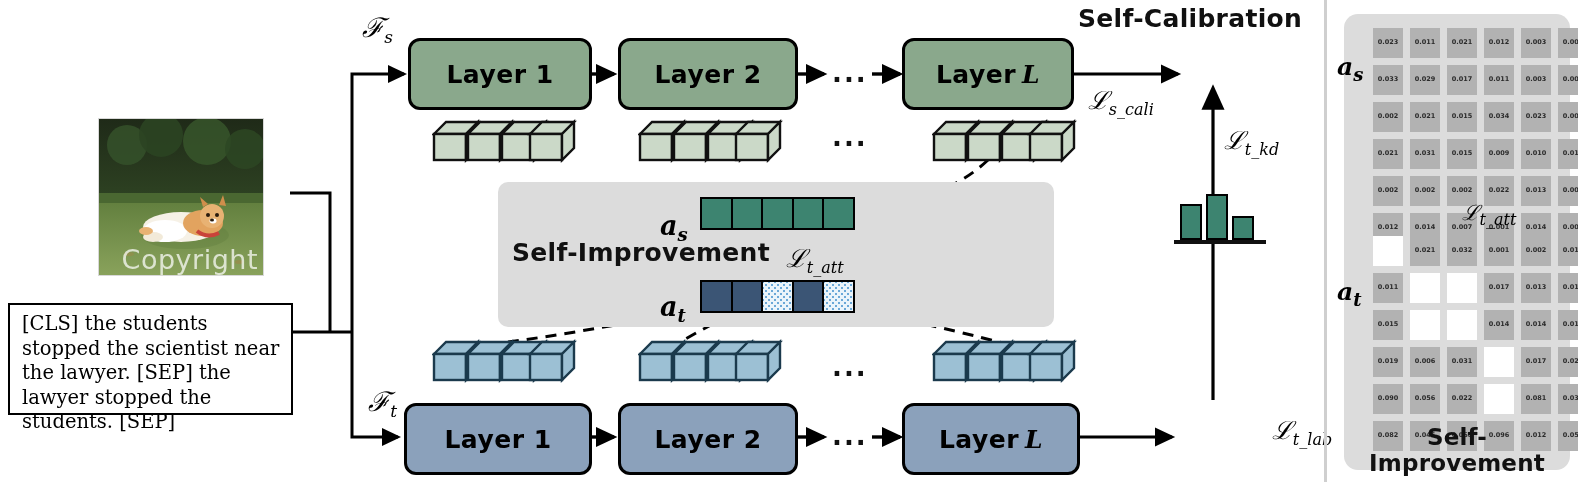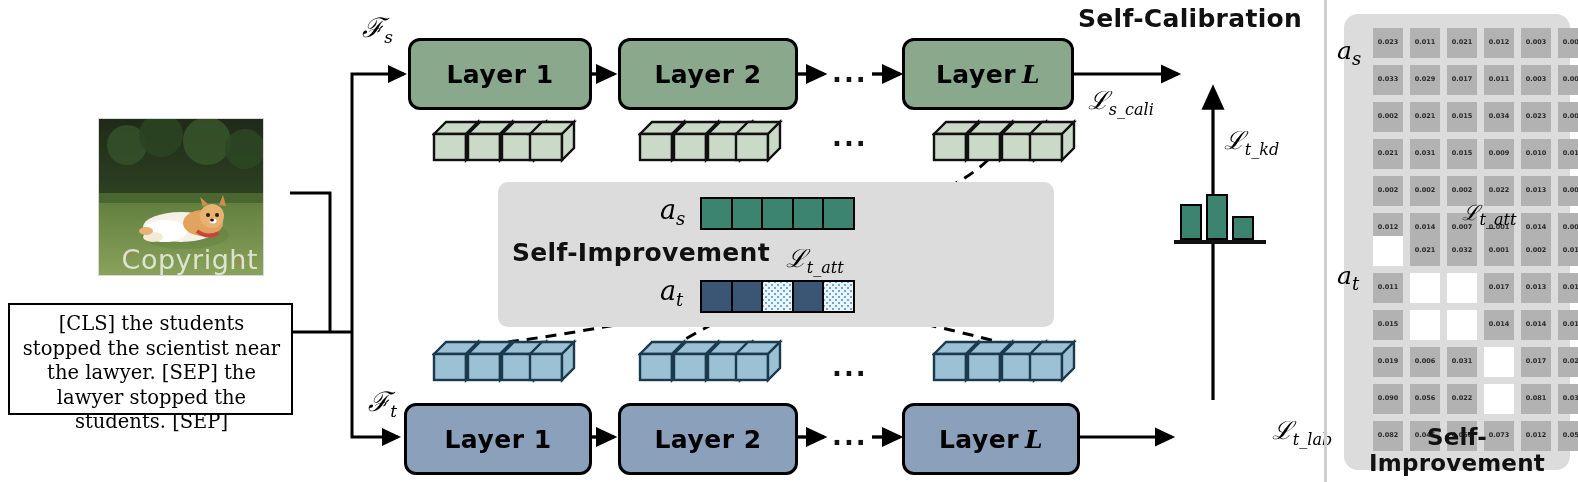--- a/index.html
+++ b/index.html
@@ -35,21 +35,21 @@
   
   .mathlabel {
     font-family: "DejaVu Serif", serif;
     font-style: italic; font-weight: normal;
     color: #000; white-space: nowrap;
   }
   .scriptF { font-size: 27px; }
   .scriptF sub { font-size: 17px; }
   .lossL { font-size: 25px; }
   .lossL sub { font-size: 16px; font-style: italic; }
-  .avar { font-size: 27px; font-weight: normal; }
+  .avar { font-size: 27px; font-weight: bold; margin-top: 16px; }
   .avar sub { font-size: 18px; }
 
   .headline {
     font-family: "DejaVu Sans", sans-serif;
     font-weight: bold; font-size: 25px; color: #111;
     letter-spacing: .3px; white-space: nowrap;
   }
 
   .dots {
     font-family: "DejaVu Sans", sans-serif;
@@ -191,21 +191,21 @@
       <ellipse cx="113" cy="101" rx="2" ry="1.5" fill="#2a1a0c"></ellipse>
       <path d="M98,112 q10,8 22,2" stroke="#c9433a" stroke-width="4" fill="none"></path>
       <ellipse cx="54" cy="118" rx="10" ry="5" fill="#f2ead9"></ellipse>
       <ellipse cx="47" cy="112" rx="7" ry="4" fill="#e8b273"></ellipse>
       <ellipse cx="140" cy="143" rx="4" ry="2" fill="#9a8a4a" opacity=".7"></ellipse>
       <ellipse cx="30" cy="135" rx="5" ry="2" fill="#9a8a4a" opacity=".6"></ellipse>
     </svg>
     <div class="wm">Copyright</div>
   </div>
 
-  <div class="abs textbox" style="left:8px; top:303px; width:285px; height:112px;text-align:center;">
+  <div class="abs textbox" style="left:8px; top:303px; width:285px; height:112px;">
     <span>[CLS] the students stopped the scientist near the lawyer. [SEP] the lawyer stopped the students. [SEP]</span>
   </div>
 
   <div class="abs mathlabel scriptF" style="left:362px; top:8px;">
     <span>ℱ</span><sub>s</sub>
   </div>
 
   <div class="abs layer-box student" style="left:408px; top:38px; width:184px; height:72px;">
     <span>Layer 1</span>
   </div>
@@ -529,20 +529,20 @@
       <div class="mcell">0.021</div>
       <div class="mcell">0.090</div>
       <div class="mcell">0.056</div>
       <div class="mcell">0.022</div>
       <div class="mcell white"></div>
       <div class="mcell">0.081</div>
       <div class="mcell">0.034</div>
       <div class="mcell">0.082</div>
       <div class="mcell">0.045</div>
       <div class="mcell">0.068</div>
-      <div class="mcell">0.073</div>
+      <div class="mcell">0.096</div>
       <div class="mcell">0.012</div>
       <div class="mcell">0.057</div>
     </div>
 
   <div class="abs rpanel-title" style="left:1344px; top:424px; width:226px;">Self-Improvement</div>
 
 </div>
 
 </body></html>

